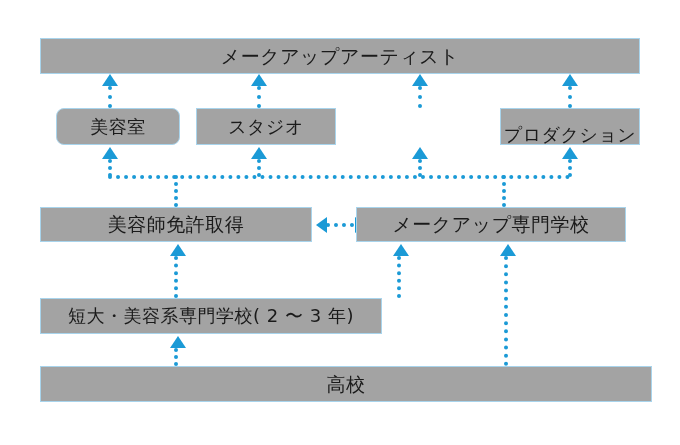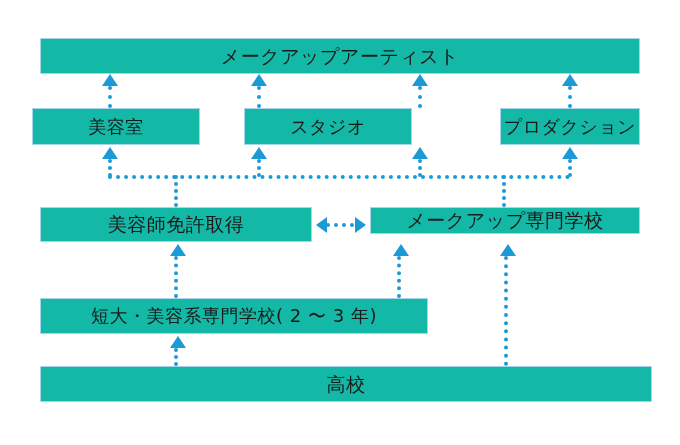--- a/index.html
+++ b/index.html
@@ -13,21 +13,21 @@
   #diagram {
     position: relative;
     width: 680px;
     height: 445px;
     background: #ffffff;
     overflow: hidden;
   }
   .node {
     position: absolute;
     box-sizing: border-box;
-    background: #14b8a6;
+    background: #a3a3a3;
     border: 1px solid #a8d4ec;
     display: flex;
     align-items: center;
     justify-content: center;
     color: #1a1a1a;
     font-size: 19px;
     line-height: 1;
     letter-spacing: 0.5px;
     white-space: nowrap;
     z-index: 2;
@@ -90,27 +90,27 @@
 
   <div class="vline" style="left:257px; top:86px; height:22px;"></div>
   <div class="arrow-up" style="left:251px; top:74px;"></div>
 
   <div class="vline" style="left:418px; top:86px; height:22px;"></div>
   <div class="arrow-up" style="left:412px; top:74px;"></div>
 
   <div class="vline" style="left:568px; top:86px; height:22px;"></div>
   <div class="arrow-up" style="left:562px; top:74px;"></div>
 
-  <div class="node small" style="left:32px; top:108px; width:168px; height:37px;">
+  <div class="node small" style="left:56px; top:108px; width:124px; height:37px;border-radius:8px;">
     <span>美容室</span>
   </div>
-  <div class="node small" style="left:196px; top:108px; width:168px; height:37px;margin-left:48px;">
+  <div class="node small" style="left:196px; top:108px; width:140px; height:37px;">
     <span>スタジオ</span>
   </div>
-  <div class="node small" style="left:500px; top:108px; width:140px; height:37px;">
+  <div class="node small" style="left:500px; top:108px; width:140px; height:37px;align-items:flex-end;">
     <span>プロダクション</span>
   </div>
 
   <div class="arrow-up" style="left:102px; top:147px;"></div>
   <div class="vline" style="left:108px; top:159px; height:18px;"></div>
 
   <div class="arrow-up" style="left:251px; top:147px;"></div>
   <div class="vline" style="left:257px; top:159px; height:18px;"></div>
 
   <div class="arrow-up" style="left:412px; top:147px;"></div>
@@ -120,38 +120,38 @@
   <div class="vline" style="left:568px; top:159px; height:18px;"></div>
 
   <div class="hline" style="left:108px; top:175px; width:462px;"></div>
 
   <div class="vline" style="left:174px; top:175px; height:32px;"></div>
   <div class="vline" style="left:502px; top:175px; height:32px;"></div>
 
   <div class="node" style="left:40px; top:207px; width:272px; height:35px;justify-content:center;">
     <span>美容師免許取得</span>
   </div>
-  <div class="node" style="left:370px; top:207px; width:270px; height:27px;">
+  <div class="node" style="left:356px; top:207px; width:270px; height:35px;">
     <span>メークアップ専門学校</span>
   </div>
 
   <div class="arrow-left" style="left:316px; top:217px;"></div>
   <div class="hline" style="left:326px; top:223px; width:28px;"></div>
   <div class="arrow-right" style="left:355px; top:217px;"></div>
 
   <div class="arrow-up" style="left:170px; top:244px;"></div>
   <div class="vline" style="left:174px; top:256px; height:42px;"></div>
 
   <div class="arrow-up" style="left:393px; top:244px;"></div>
   <div class="vline" style="left:397px; top:256px; height:42px;"></div>
 
   <div class="arrow-up" style="left:500px; top:244px;"></div>
   <div class="vline" style="left:504px; top:256px; height:110px;"></div>
 
-  <div class="node small" style="left:40px; top:298px; width:388px; height:36px;">
+  <div class="node small" style="left:40px; top:298px; width:342px; height:36px;">
     <span>短大・美容系専門学校( 2 〜 3 年)</span>
   </div>
 
   <div class="arrow-up" style="left:170px; top:336px;"></div>
   <div class="vline" style="left:174px; top:348px; height:18px;"></div>
 
   <div class="node" style="left:40px; top:366px; width:612px; height:36px;">
     <span>高校</span>
   </div>
 

